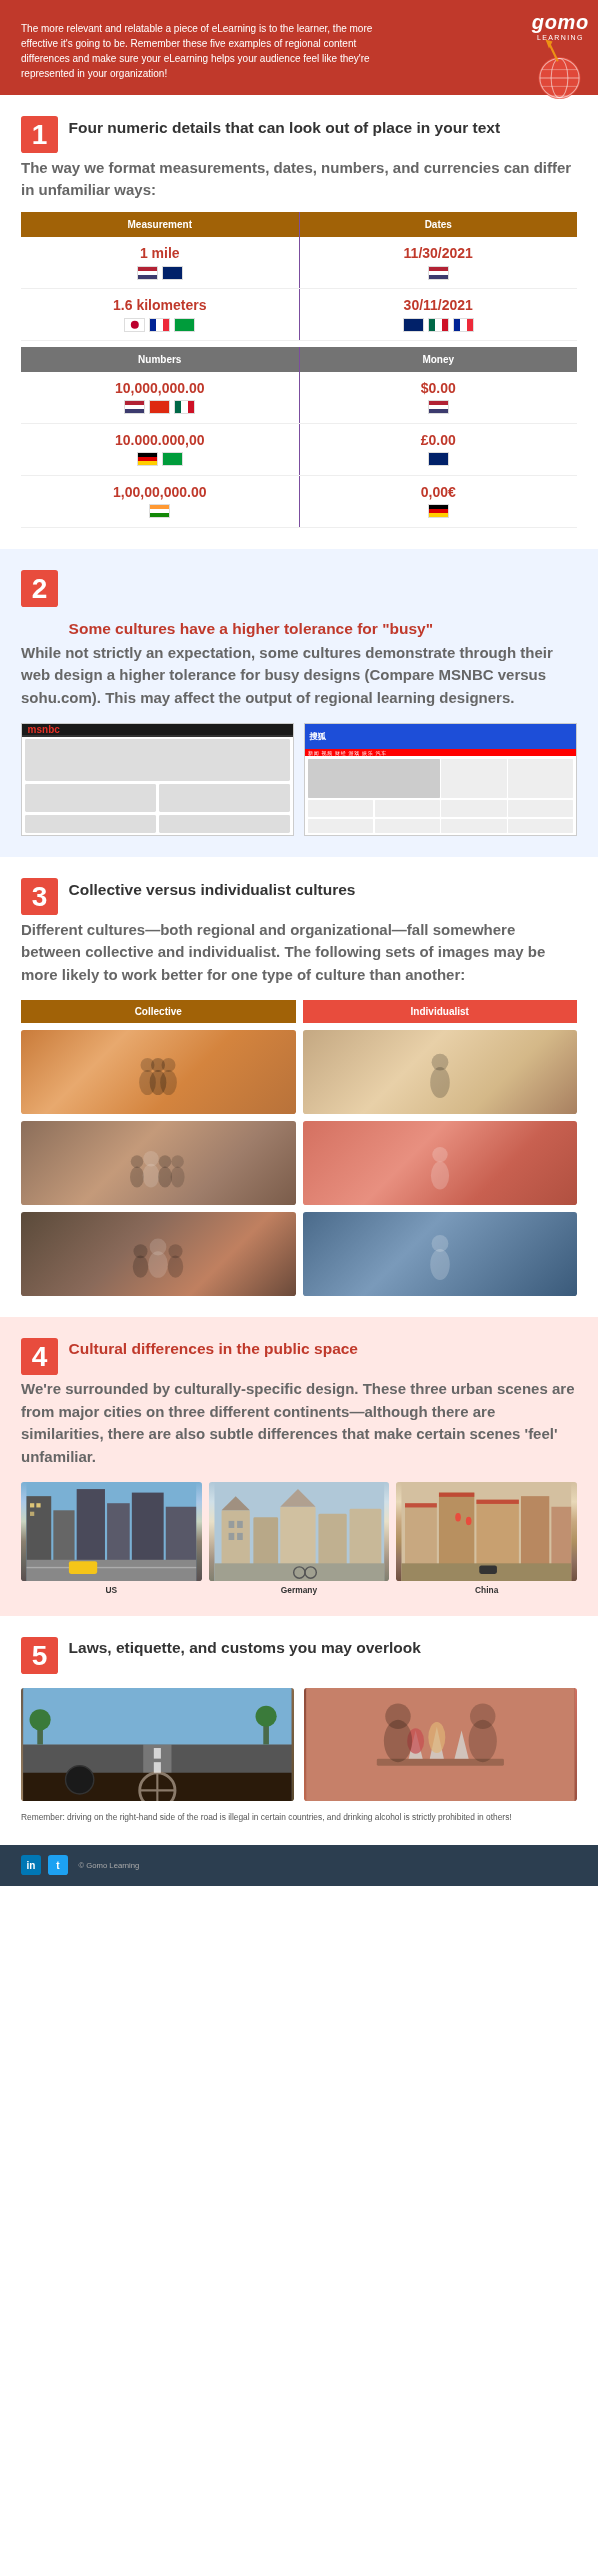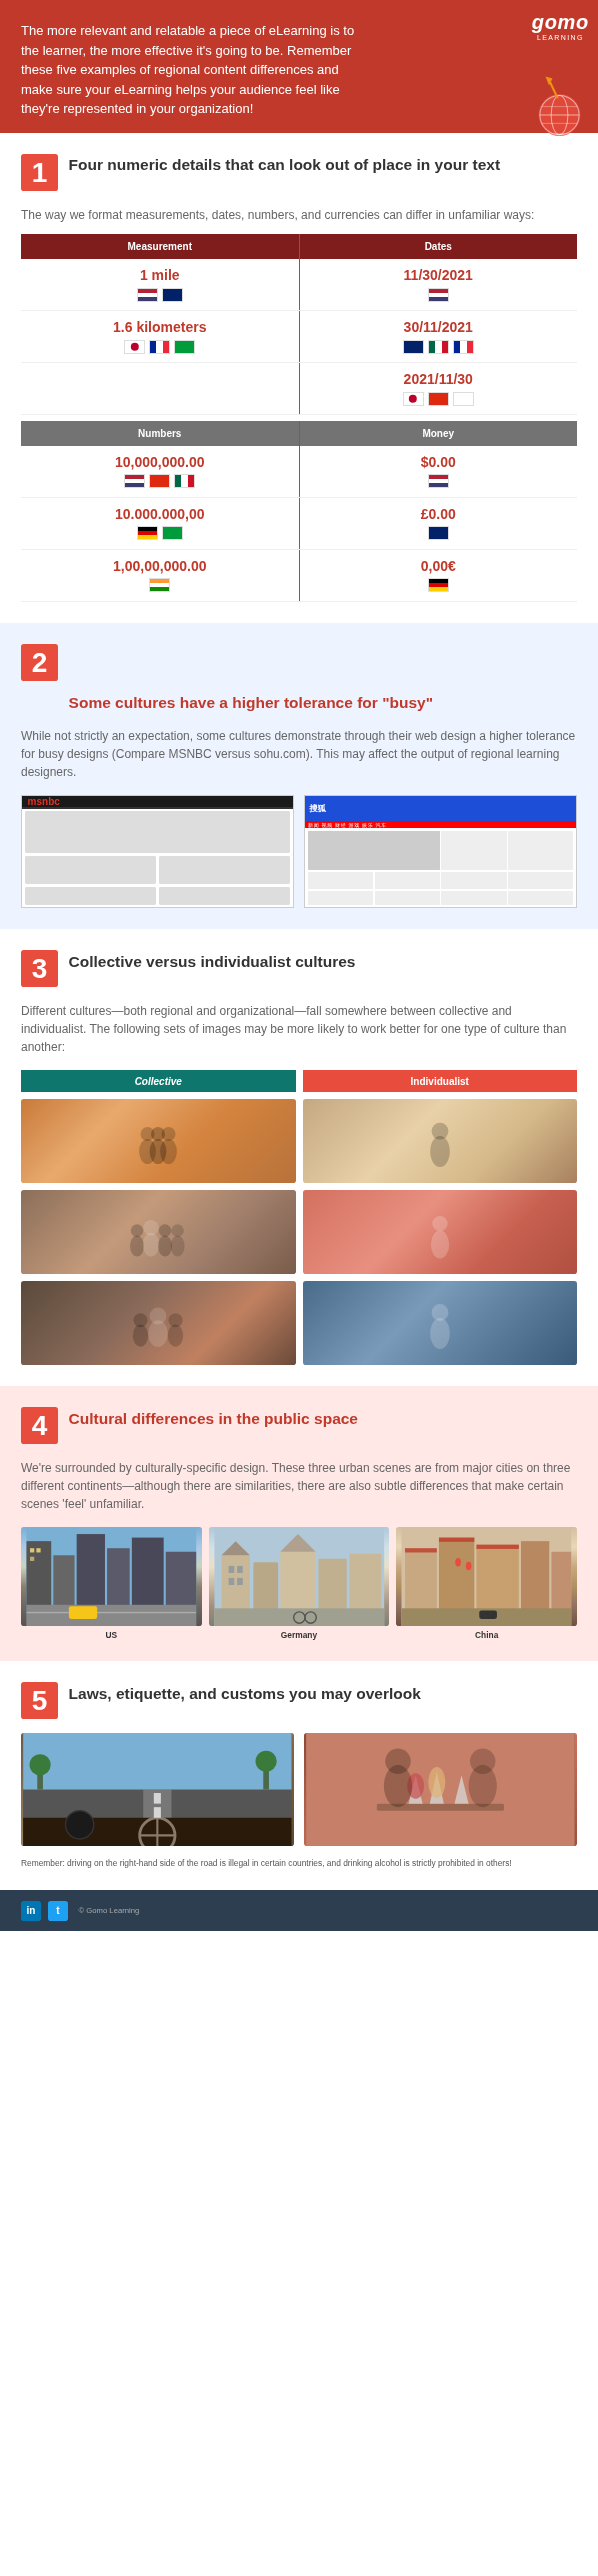--- a/index.html
+++ b/index.html
@@ -40,21 +40,21 @@
       color: #fff;
       font-size: 20px;
       font-weight: 900;
       max-width: 338px;
       line-height: 1.2;
       margin-top: 3.5px;
     }
     .header-intro {
       margin-top: 7px;
       color: #fff;
-      font-size: 13px;
+      font-size: 10px;
       max-width: 352px;
       line-height: 1.5;
     }
 
     
     .section {
       padding: 21px 21px;
     }
     .section-number {
       display: inline-block;
@@ -71,41 +71,42 @@
       margin-right: 10.6px;
     }
     .section-title {
       font-size: 15.5px;
       font-weight: 900;
       color: #333;
       padding-top: 2.8px;
       overflow: hidden;
     }
     .section-subtitle {
-      font-size: 12px;
+      font-size: 15px;
       color: #666;
-      margin-top: 15px;
+      margin-top: 3px;
       line-height: 1.5;
       clear: both;
+      font-weight: bold;
     }
 
     
     .section-1 {
       background: #fff;
     }
     .clearfix::after { content: ''; display: table; clear: both; }
 
     .data-table {
       width: 100%;
       border-collapse: collapse;
       margin-top: 10.6px;
       font-size: 10px;
     }
     .data-table th {
-      background: #7f1d1d;
+      background: #a16207;
       color: #fff;
       text-align: center;
       padding: 7px;
       font-weight: bold;
       font-size: 10px;
     }
     .data-table th.orange-header {
       background: #737373;
     }
     .data-table td {
@@ -198,21 +199,21 @@
       gap: 7px;
       margin-top: 14px;
     }
     .col-header {
       text-align: center;
       color: #fff;
       font-weight: 900;
       padding: 5.6px;
       font-size: 10px;
     }
-    .col-header.left { background: #0f766e; font-style: italic; }
+    .col-header.left { background: #a16207; }
     .col-header.right { background: #e84c3d; }
     .photo-placeholder {
       height: 84px;
       border-radius: 2.8px;
       display: flex;
       align-items: center;
       justify-content: center;
       position: relative;
       overflow: hidden;
     }
@@ -375,31 +376,20 @@
             <span class="flag flag-fr"></span>
             <span class="flag flag-br"></span>
           </div>
         </td>
         <td class="right-col">
           <span class="value-text">30/11/2021</span>
           <div class="flags">
             <span class="flag flag-uk"></span>
             <span class="flag flag-mx"></span>
             <span class="flag flag-fr"></span>
-          </div>
-        </td>
-      </tr>
-      <tr>
-        <td class="left-col"></td>
-        <td class="right-col">
-          <span class="value-text">2021/11/30</span>
-          <div class="flags">
-            <span class="flag flag-jp"></span>
-            <span class="flag flag-cn"></span>
-            <span class="flag flag-kr"></span>
           </div>
         </td>
       </tr>
     </tbody>
   </table>
 
   <table class="data-table" style="margin-top:5.6px;">
     <thead>
       <tr>
         <th class="left-col orange-header">Numbers</th>

